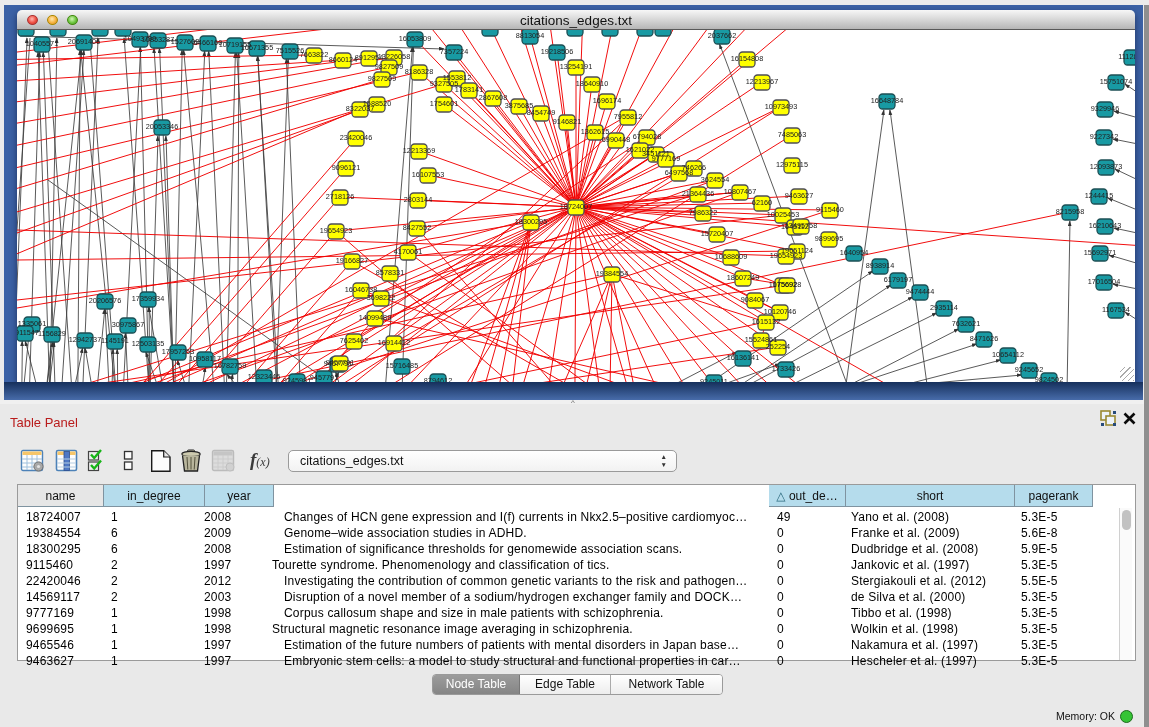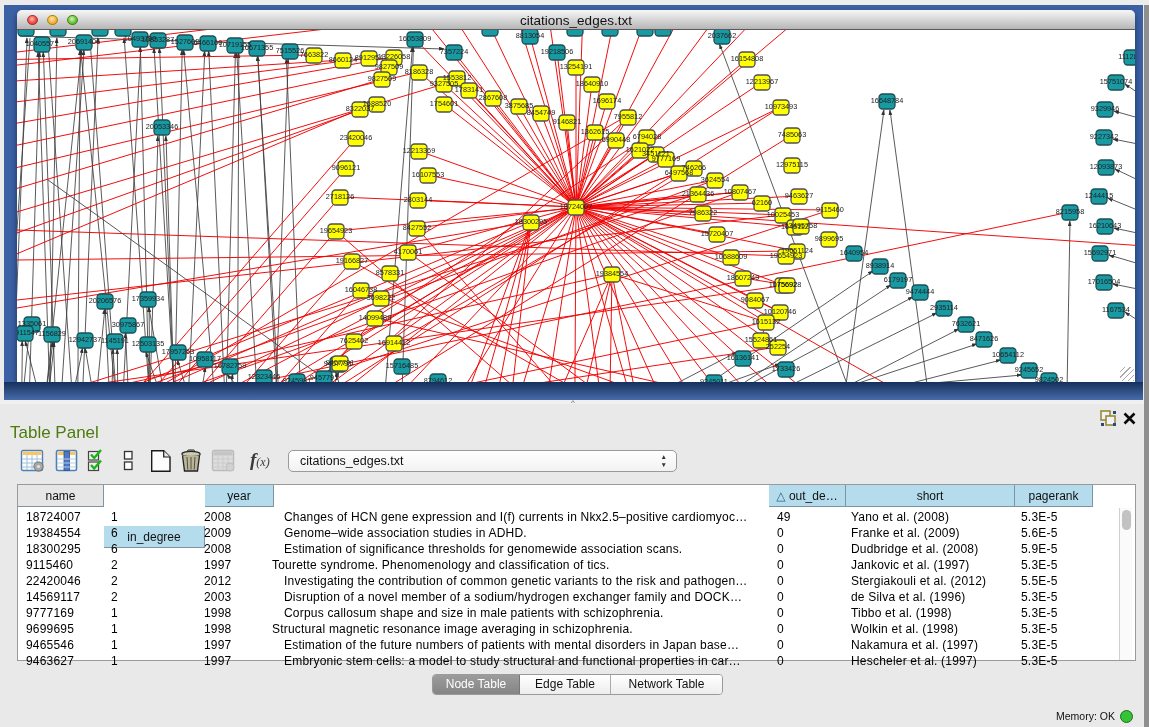--- a/index.html
+++ b/index.html
@@ -12,21 +12,21 @@
   border-radius:5px 5px 0 0; background:linear-gradient(#f7f7f7,#d4d4d4 55%,#b6b6b6);
   border-bottom:1px solid #595959; }
 #titlebar .t { position:absolute; width:100%; text-align:center; top:2.5px; font-size:13.5px; color:#111; }
 .tl { position:absolute; top:4.5px; width:10.5px; height:10.5px; border-radius:50%; }
 #win-content { position:absolute; left:0; top:20px; width:1118px; height:352px; background:#fff; overflow:hidden; }
 #grip { position:absolute; right:1px; bottom:1px; width:14px; height:14px;
   background:repeating-linear-gradient(135deg, transparent 0 3px, #aaa 3px 4px); }
 #splitter { position:absolute; left:0; top:400px; width:1149px; height:4px; background:#f0f0f0; }
 #splitter .car { position:absolute; left:571px; top:-2px; font-size:8px; color:#666; }
 #tablepanel { position:absolute; left:0; top:404px; width:1143px; height:323px; background:#e9e9e9; }
-#tp-title { position:absolute; left:10px; top:19px; font-size:17px; color:#4d7c0f; }
+#tp-title { position:absolute; left:10px; top:11px; font-size:13px; color:#b91c1c; }
 #floaticon { position:absolute; left:1100px; top:6px; }
 #closex { position:absolute; left:1123px; top:8px; }
 #toolbar { position:absolute; left:18px; top:44px; height:26px; }
 #dropdown { position:absolute; left:288px; top:46px; width:389px; height:22px; background:linear-gradient(#fff,#f2f2f2);
   border:1px solid #9a9a9a; border-radius:5px; font-size:12.5px; color:#111; line-height:20px; padding-left:11px; }
 #dd-arrows { position:absolute; right:9px; top:2px; font-size:6.5px; color:#333; line-height:8px; text-align:center; }
 #tablewrap { position:absolute; left:17px; top:80px; width:1119px; height:177px; background:#fff; border:1px solid #9a9a9a; }
 .th { position:absolute; top:0; height:22px; background:#b5dcec; border-right:1px solid #7f93a0;
   font-size:12px; color:#111; text-align:center; line-height:22px; border-bottom:1px solid #7f93a0; }
 .trow { position:absolute; left:0; width:1090px; height:16px; font-size:12px; letter-spacing:0.2px; color:#000; }
@@ -646,42 +646,42 @@
         <line x1="6" y1="5" x2="6" y2="20" stroke="#c4c4c4"></line>
           <line x1="11" y1="5" x2="11" y2="20" stroke="#c4c4c4"></line>
           <line x1="16" y1="5" x2="16" y2="20" stroke="#c4c4c4"></line>
         <circle cx="18" cy="17" r="4" fill="#cccccc" stroke="#b5b5b5"></circle>
       </g>
       <text x="232" y="18" font-size="19" font-style="italic" font-weight="bold" font-family="Liberation Serif, serif" fill="#3a3a3a">f<tspan font-size="12" font-weight="normal">(x)</tspan></text>
     </svg>
     <div id="dropdown">citations_edges.txt<span id="dd-arrows">▲<br>▼</span></div>
     <div id="tablewrap">
       <div class="th" style="left:0; width:86px; background:#e6e6e6;">name</div>
-      <div class="th" style="left:86px; width:101px;margin-top:41px;">in_degree</div>
+      <div class="th" style="left:86px; width:101px;">in_degree</div>
       <div class="th" style="left:187px; width:69px;">year</div>
       <div class="th" style="left:751px; width:77px;"><span style="color:#2c6a7e">△</span> out_de…</div>
       <div class="th" style="left:828px; width:169px;">short</div>
       <div class="th" style="left:997px; width:78px;">pagerank</div>
       <div class="trow" style="top:24px">
           <span style="left:8px">18724007</span>
           <span style="left:93px">1</span>
           <span style="left:186px">2008</span>
           <span style="left:266px">Changes of HCN gene expression and I(f) currents in Nkx2.5–positive cardiomyoc…</span>
           <span style="left:759px">49</span>
           <span style="left:833px">Yano et al. (2008)</span>
           <span style="left:1003px">5.3E-5</span>
         </div>
 <div class="trow" style="top:40px">
           <span style="left:8px">19384554</span>
           <span style="left:93px">6</span>
           <span style="left:186px">2009</span>
           <span style="left:266px">Genome–wide association studies in ADHD.</span>
           <span style="left:759px">0</span>
           <span style="left:833px">Franke et al. (2009)</span>
-          <span style="left:1003px">5.6E-5</span>
+          <span style="left:1003px">5.6E-8</span>
         </div>
 <div class="trow" style="top:56px">
           <span style="left:8px">18300295</span>
           <span style="left:93px">6</span>
           <span style="left:186px">2008</span>
           <span style="left:266px">Estimation of significance thresholds for genomewide association scans.</span>
           <span style="left:759px">0</span>
           <span style="left:833px">Dudbridge et al. (2008)</span>
           <span style="left:1003px">5.9E-5</span>
         </div>
@@ -702,21 +702,21 @@
           <span style="left:759px">0</span>
           <span style="left:833px">Stergiakouli et al. (2012)</span>
           <span style="left:1003px">5.5E-5</span>
         </div>
 <div class="trow" style="top:104px">
           <span style="left:8px">14569117</span>
           <span style="left:93px">2</span>
           <span style="left:186px">2003</span>
           <span style="left:266px">Disruption of a novel member of a sodium/hydrogen exchanger family and DOCK…</span>
           <span style="left:759px">0</span>
-          <span style="left:833px">de Silva et al. (1996)</span>
+          <span style="left:833px">de Silva et al. (2000)</span>
           <span style="left:1003px">5.3E-5</span>
         </div>
 <div class="trow" style="top:120px">
           <span style="left:8px">9777169</span>
           <span style="left:93px">1</span>
           <span style="left:186px">1998</span>
           <span style="left:266px">Corpus callosum shape and size in male patients with schizophrenia.</span>
           <span style="left:759px">0</span>
           <span style="left:833px">Tibbo et al. (1998)</span>
           <span style="left:1003px">5.3E-5</span>

